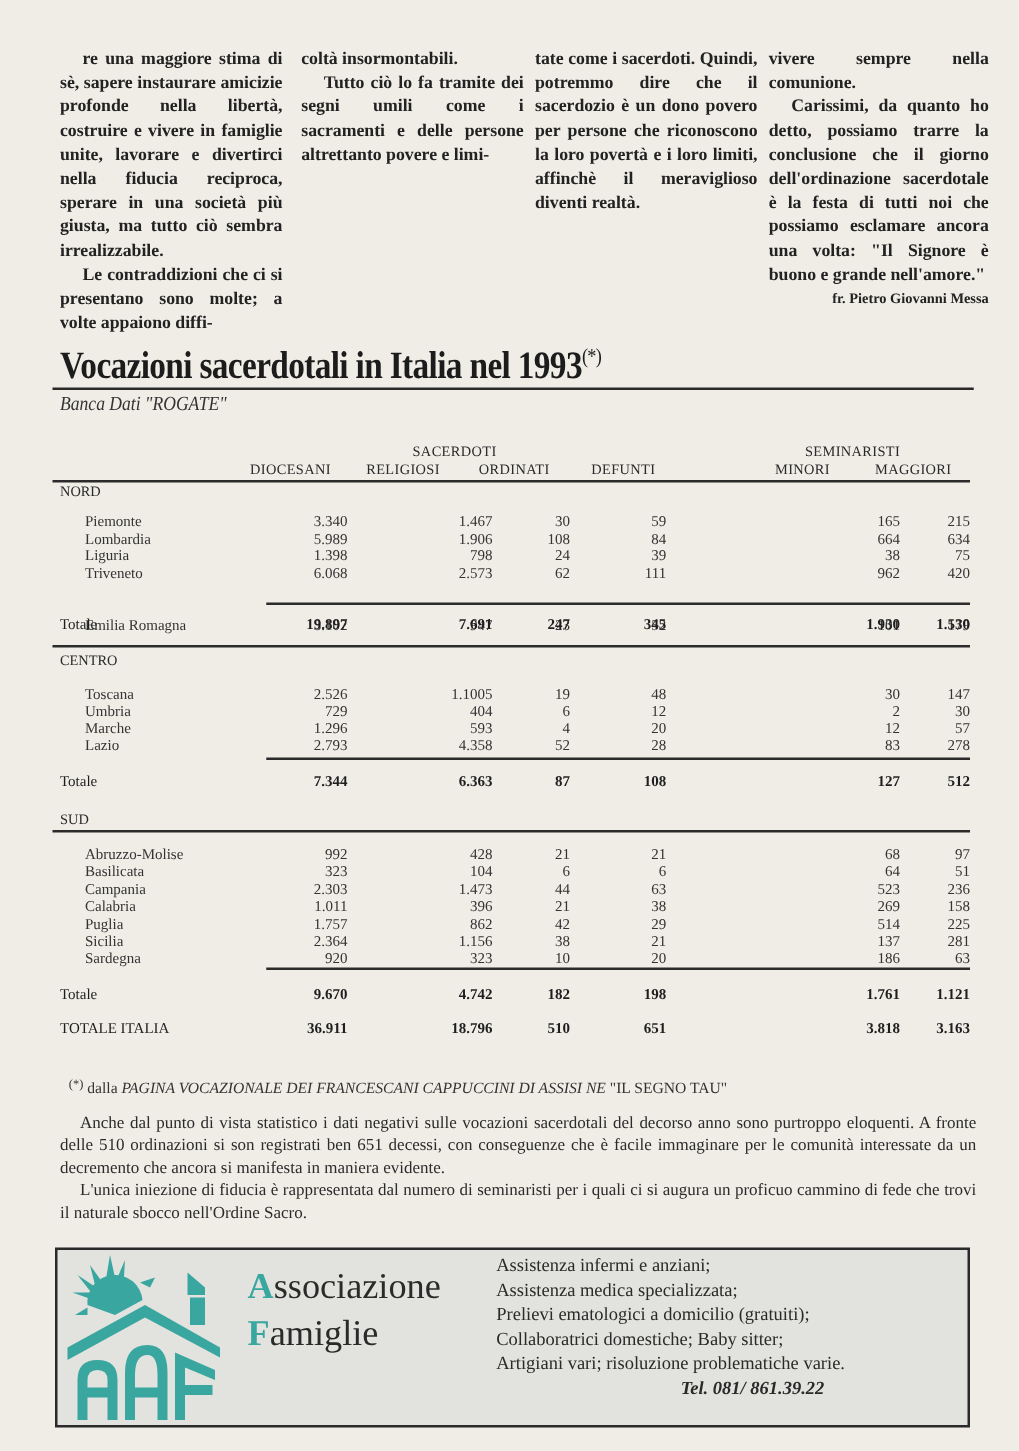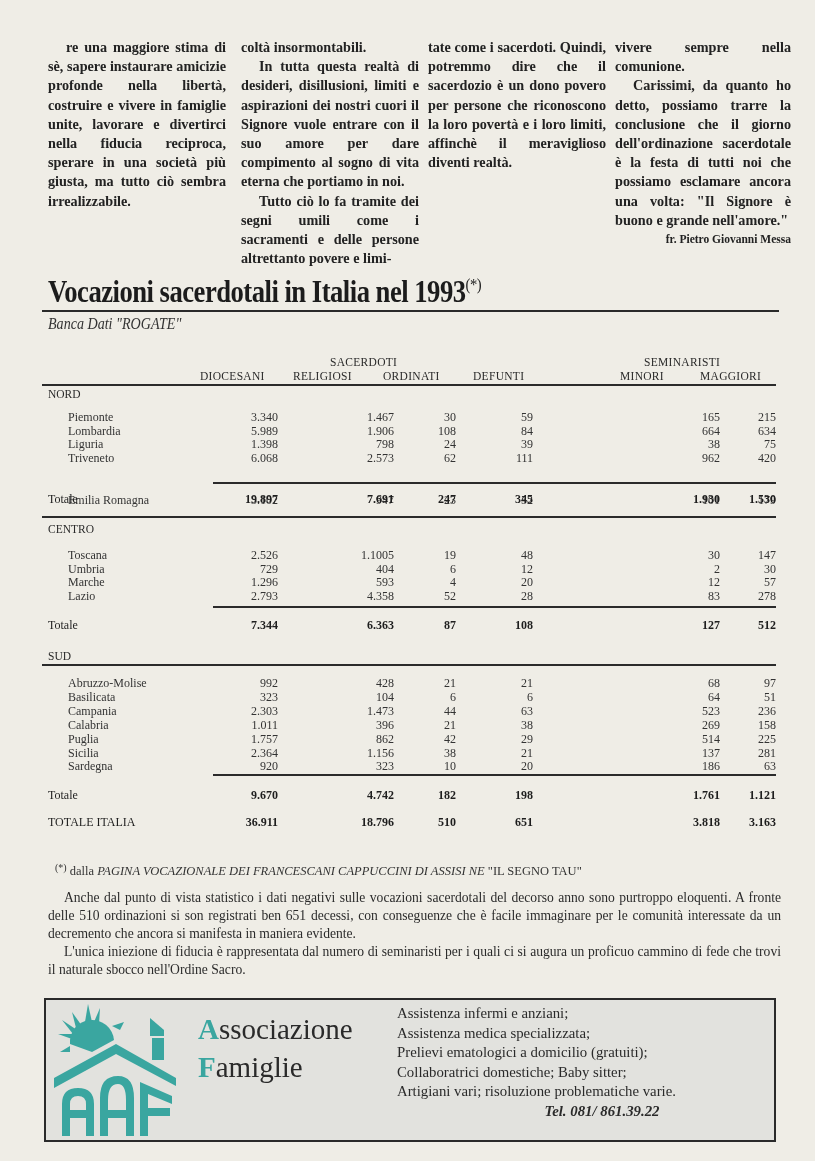--- a/index.html
+++ b/index.html
@@ -84,24 +84,24 @@
   .ad-tel { text-align: center; font-style: italic; font-weight: 700; margin-left: 40px; }
 </style>
 </head>
 <body>
 
 <div class="page">
 
   <div class="cols">
     <div class="col col1">
       <p>re una maggiore stima di sè, sapere instaurare amicizie profonde nella libertà, costruire e vivere in famiglie unite, lavorare e divertirci nella fiducia reciproca, sperare in una società più giusta, ma tutto ciò sembra irrealizzabile.</p>
+      <p>Le contraddizioni che ci si presentano sono molte; a volte appaiono diffi-</p>
     </div>
     <div class="col col2">
       <p class="noindent">coltà insormontabili.</p>
-      <p>In tutta questa realtà di desideri, disillusioni, limiti e aspirazioni dei nostri cuori il Signore vuole entrare con il suo amore per dare compimento al sogno di vita eterna che portiamo in noi.</p>
       <p>Tutto ciò lo fa tramite dei segni umili come i sacramenti e delle persone altrettanto povere e limi-</p>
     </div>
     <div class="col col3">
       <p class="noindent">tate come i sacerdoti. Quindi, potremmo dire che il sacerdozio è un dono povero per persone che riconoscono la loro povertà e i loro limiti, affinchè il meraviglioso diventi realtà.</p>
     </div>
     <div class="col col4">
       <p class="noindent">vivere sempre nella comunione.</p>
       <p>Carissimi, da quanto ho detto, possiamo trarre la conclusione che il giorno dell'ordinazione sacerdotale è la festa di tutti noi che possiamo esclamare ancora una volta: "Il Signore è buono e grande nell'amore."</p>
       <p class="signature">fr. Pietro Giovanni Messa</p>
     </div>

